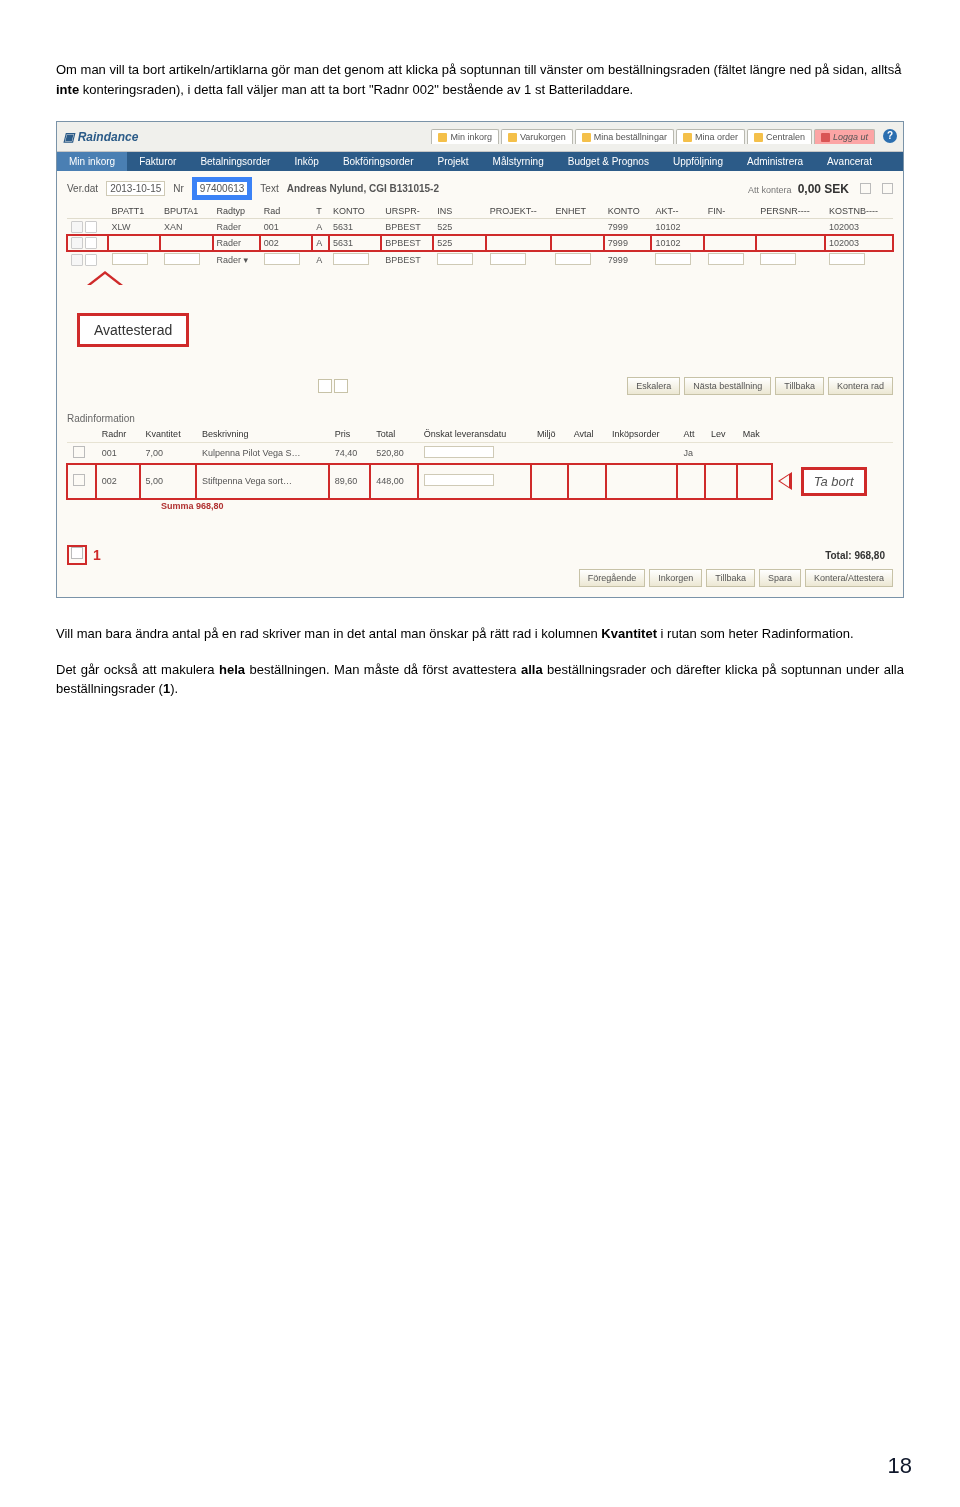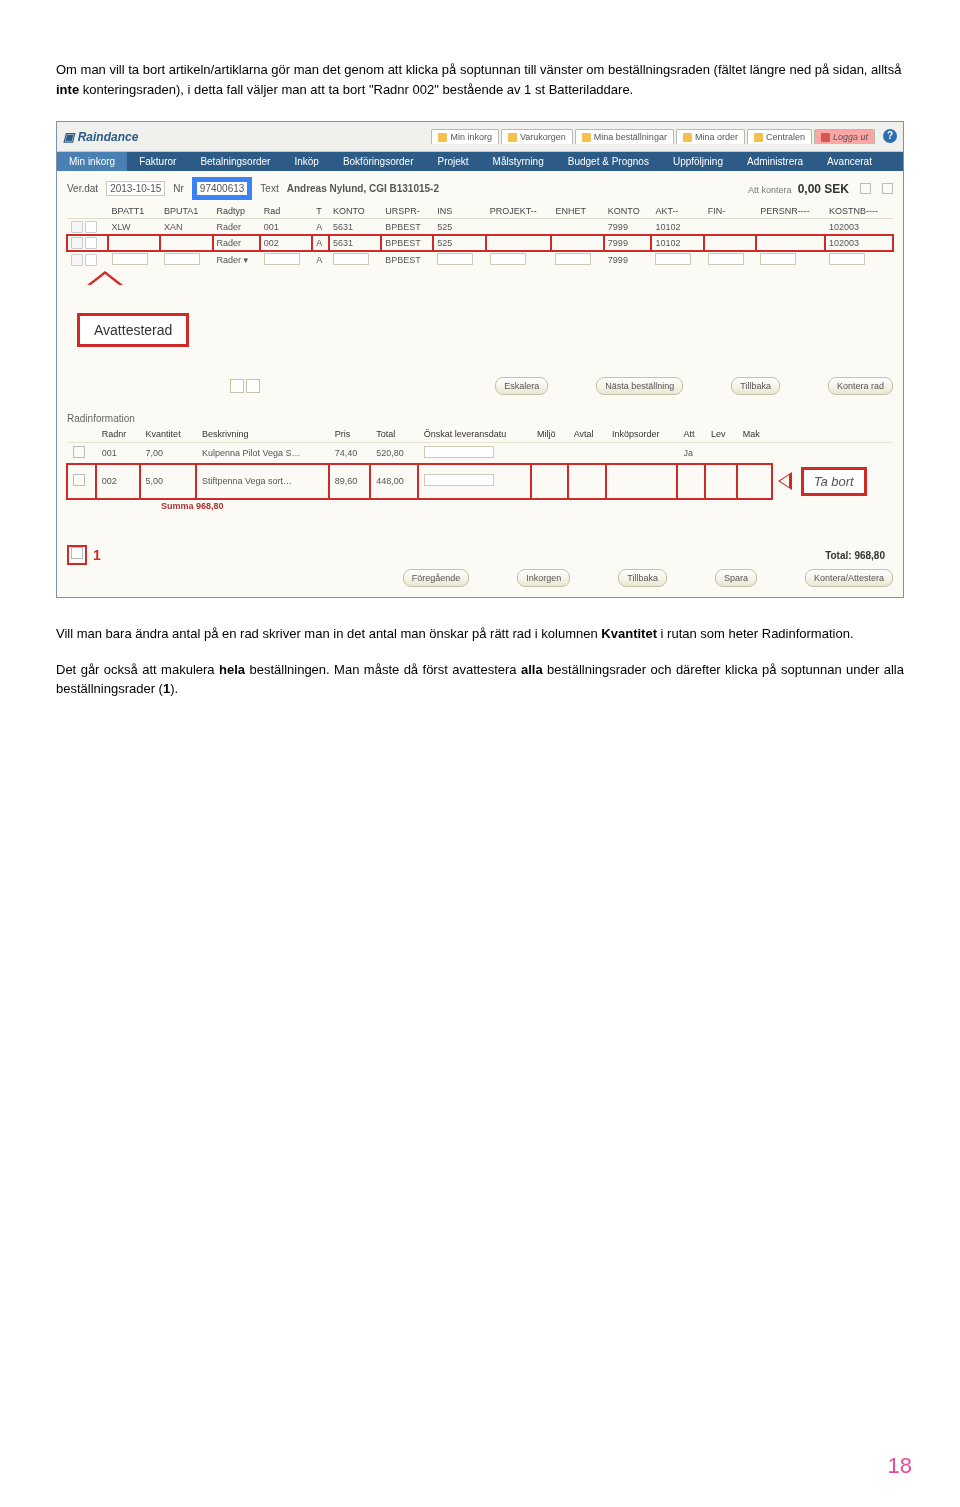--- a/index.html
+++ b/index.html
@@ -139,21 +139,21 @@
     display:flex;
     justify-content:flex-end;
     gap:4px;
     margin-top:30px;
     align-items:center;
   }
   .pagectrl { display:flex; gap:2px; margin:0 auto; }
   .pagectrl .pb { width:14px;height:14px;border:1px solid #c7c2a7;background:#fff; }
   .btn {
     border:1px solid #c7c2a7; background:linear-gradient(#fff,#ece7d3);
-    padding:3px 8px; font-size:9px; color:#555; border-radius:8px;margin-left:44px;
+    padding:3px 8px; font-size:9px; color:#555; border-radius:0;
   }
 
   .sectionlabel { font-size:10px; color:#666; margin: 18px 0 2px 0; }
 
   
   table.rad{
     width:100%;
     border-collapse:collapse;
     font-size:9px;
   }
@@ -198,21 +198,21 @@
   }
   .onebox{ border:2px solid #cf2a2a; width:20px; height:20px; display:inline-block; text-align:center; line-height:16px; }
   .one{ color:#cf2a2a; font-weight:bold; font-size:14px; margin-left:4px; }
 
   .total-label{ font-weight:bold; font-size:10px; color:#333; margin-right:8px; }
 
   
   .outro { line-height:1.5; text-align:justify; margin-bottom:16px; }
 
   .pagenum{
-    color:#ec4899; font-size:22px; text-align:right; margin-top:auto;
+    color:#0f172a; font-size:22px; text-align:right; margin-top:auto;
     position:absolute; right:48px; bottom:28px;
   }
 
   html,body{ position:relative; min-height:1507px; }
 </style>
 </head>
 <body>
 
 <p class="intro">
   <span>Om man vill ta bort artikeln/artiklarna gör man det genom att klicka på soptunnan till vänster om beställningsraden (fältet längre ned på sidan, alltså </span><span class="bold">inte</span><span> konteringsraden), i detta fall väljer man att ta bort "Radnr 002" bestående av 1 st Batteriladdare.</span>

